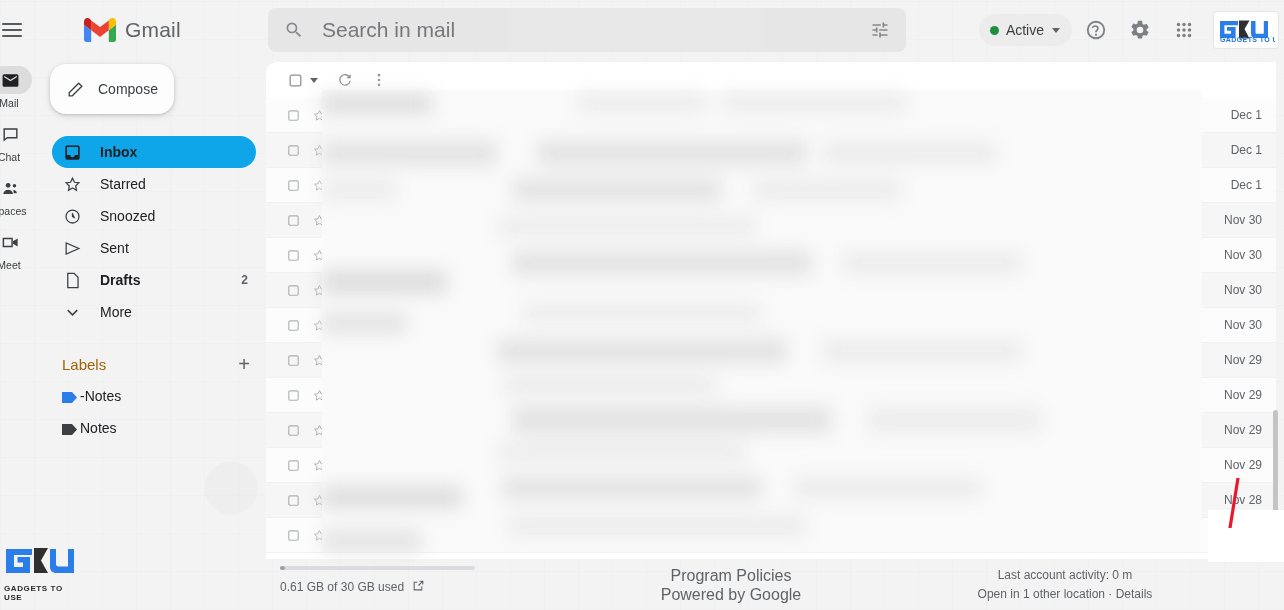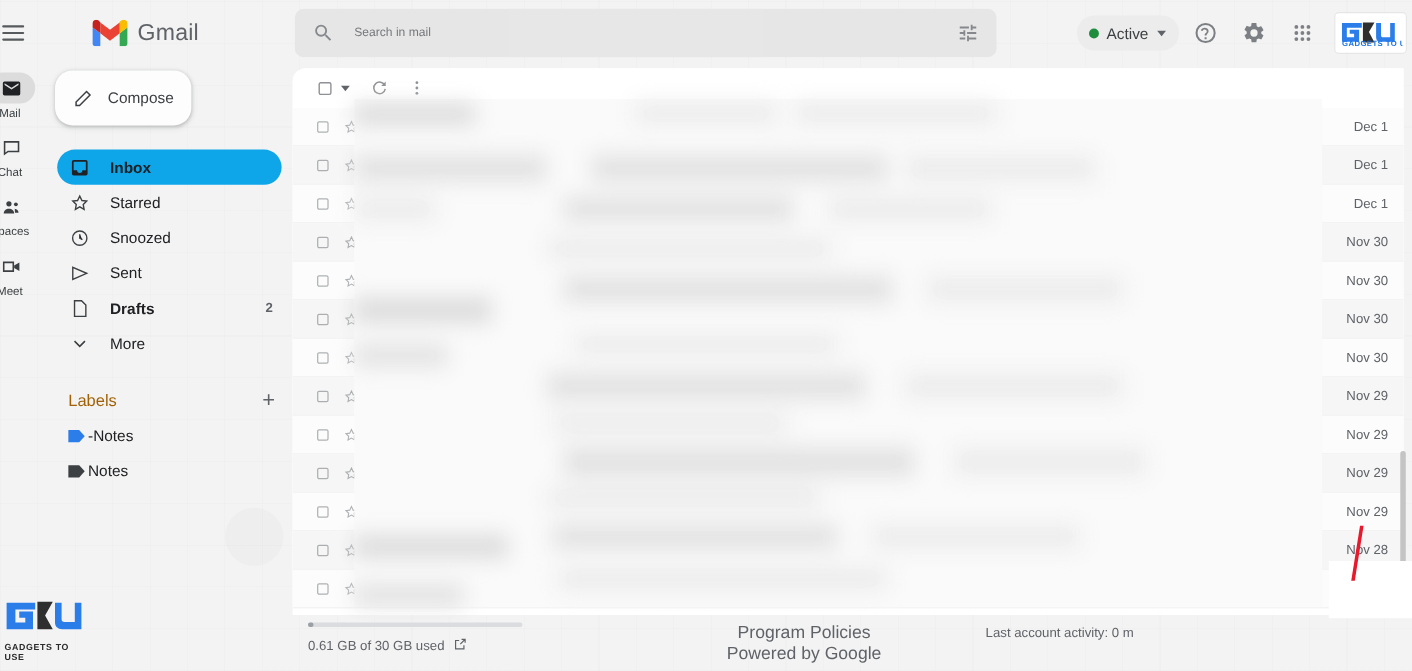--- a/index.html
+++ b/index.html
@@ -53,21 +53,21 @@
     background: #e6e6e6;
     border-radius: 8px;
     display: flex; align-items: center;
     padding: 0 16px;
     opacity: .95;
   }
   #search-icon { width: 20px; height: 20px; flex: 0 0 20px; opacity: .75; }
   #search-input {
     flex: 1; border: none; background: transparent; outline: none;
     font-family: "Liberation Sans", sans-serif;
-    font-size: 11px; color: #0f766e; margin-left: 18px;
+    font-size: 21px; color: #0f766e; margin-left: 18px;
   }
   #search-input::placeholder { color: #6f7276; opacity: 1; }
   #filter-icon { width: 20px; height: 20px; opacity: .75; }
 
   #top-right {
     position: absolute; right: 6px; top: 0; height: 60px;
     display: flex; align-items: center; gap: 4px;
   }
   #status-chip {
     display: flex; align-items: center; gap: 7px;
@@ -239,21 +239,21 @@
   }
   #storage-fill {
     position: absolute; left: 0; top: 0; height: 4px; width: 5px;
     background: #9aa0a6; border-radius: 2px;
   }
   #storage-text {
     font-size: 12px; color: #5f6368; display: flex; align-items: center; gap: 8px;
   }
   #footer-mid { width: 330px; text-align: center; }
   #footer-mid div { font-size: 16px; color: #5f6368; line-height: 19px; }
-  #footer-right { flex: 1; text-align: left; padding-right: 50px; }
+  #footer-right { flex: 1; text-align: center; padding-right: 50px; }
   #footer-right div { font-size: 12px; color: #5f6368; line-height: 19px; }
 
   
   #red-mark {
     position: absolute; left: 1228px; top: 478px;
     width: 14px; height: 50px; z-index: 20; pointer-events: none;
   }
   #white-cover {
     position: absolute; left: 1208px; top: 510px;
     width: 76px; height: 52px; background: #fff; z-index: 9;
@@ -824,20 +824,21 @@
           </svg>
         </span>
       </div>
     </div>
     <div id="footer-mid">
       <div>Program Policies</div>
       <div>Powered by Google</div>
     </div>
     <div id="footer-right">
       <div>Last account activity: 0 m</div>
+      <div>Open in 1 other location · Details</div>
     </div>
   </div>
 
   <div id="watermark">
     <svg width="74" height="34" viewBox="0 0 74 34">
       <path fill="#2b7de9" d="M2 4h26v6H10v12h9v-4.5h-5.5V12H26v16H2z"></path>
       <path fill="#2f2f2f" d="M30 3h14l-7 12.5L44 28H30z"></path>
       <path fill="#2b7de9" d="M46 4h6v15c0 1.6.9 2.4 2.6 2.4H64V4h6v24H52.5c-4 0-6.5-2.3-6.5-6z"></path>
     </svg>
     <div id="wm-text">GADGETS TO USE</div>

